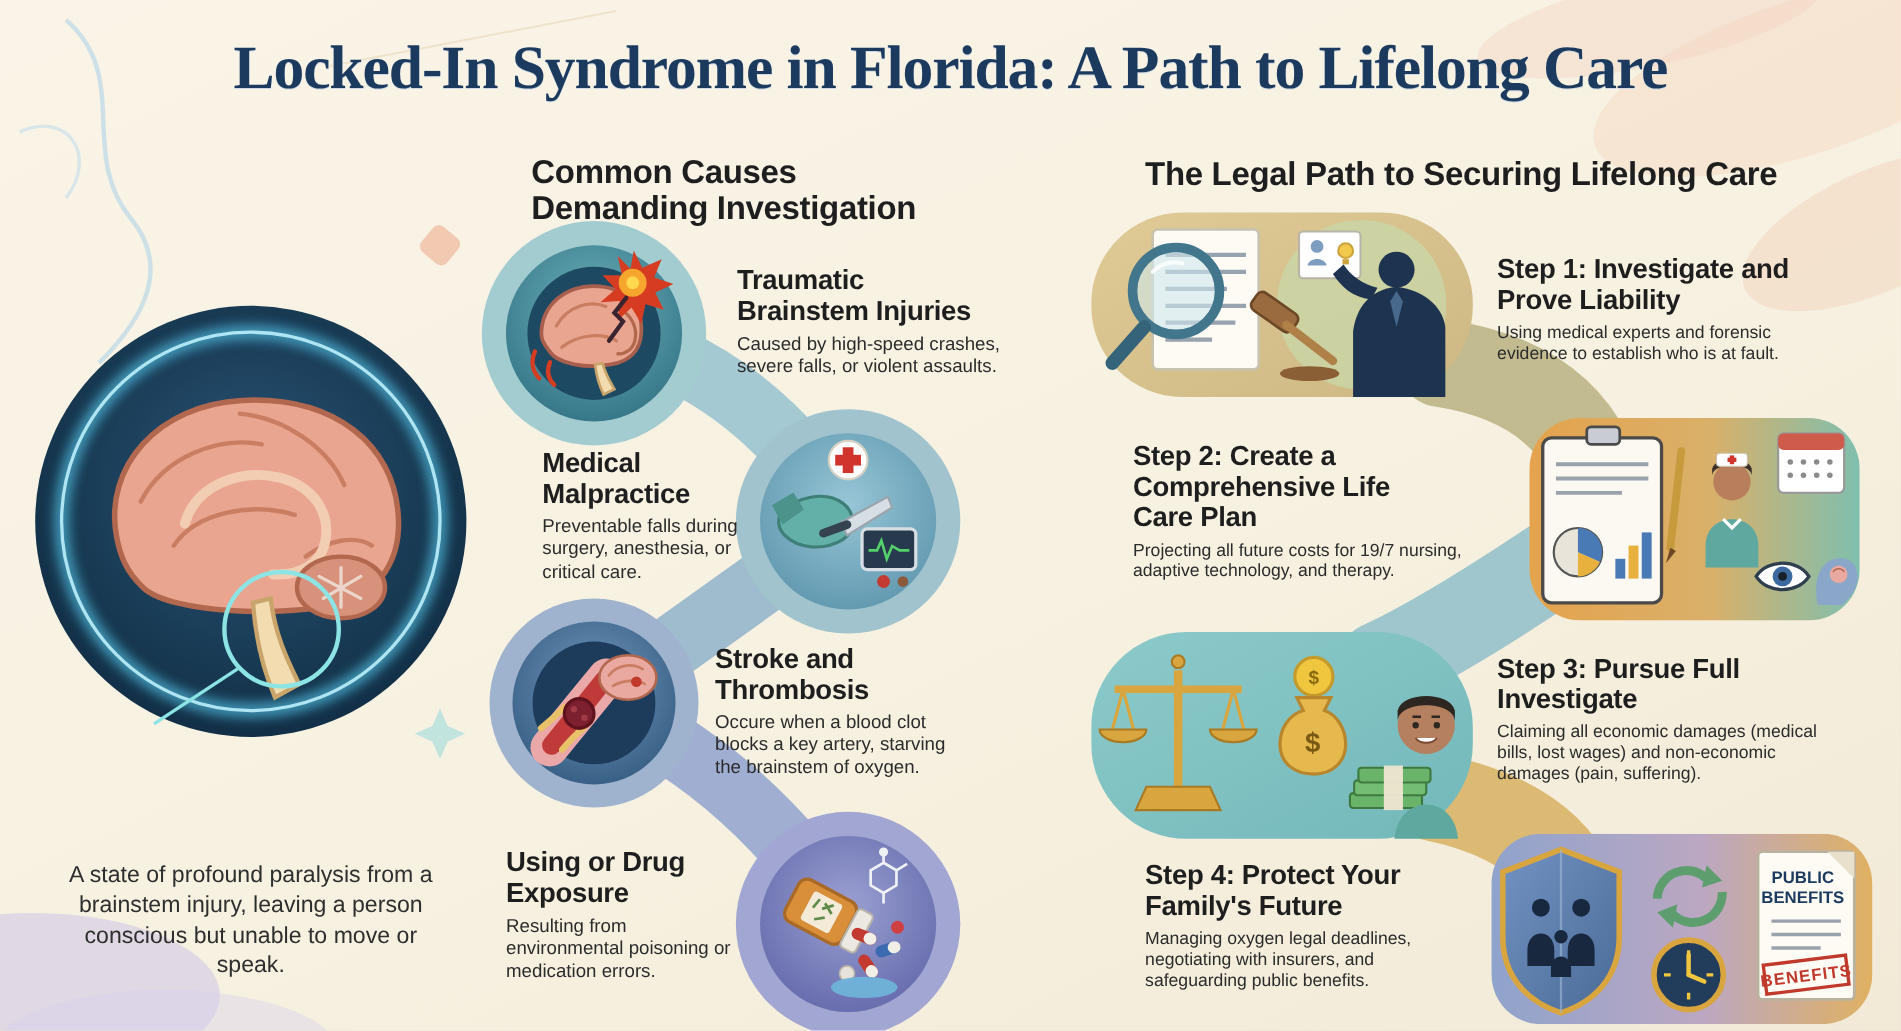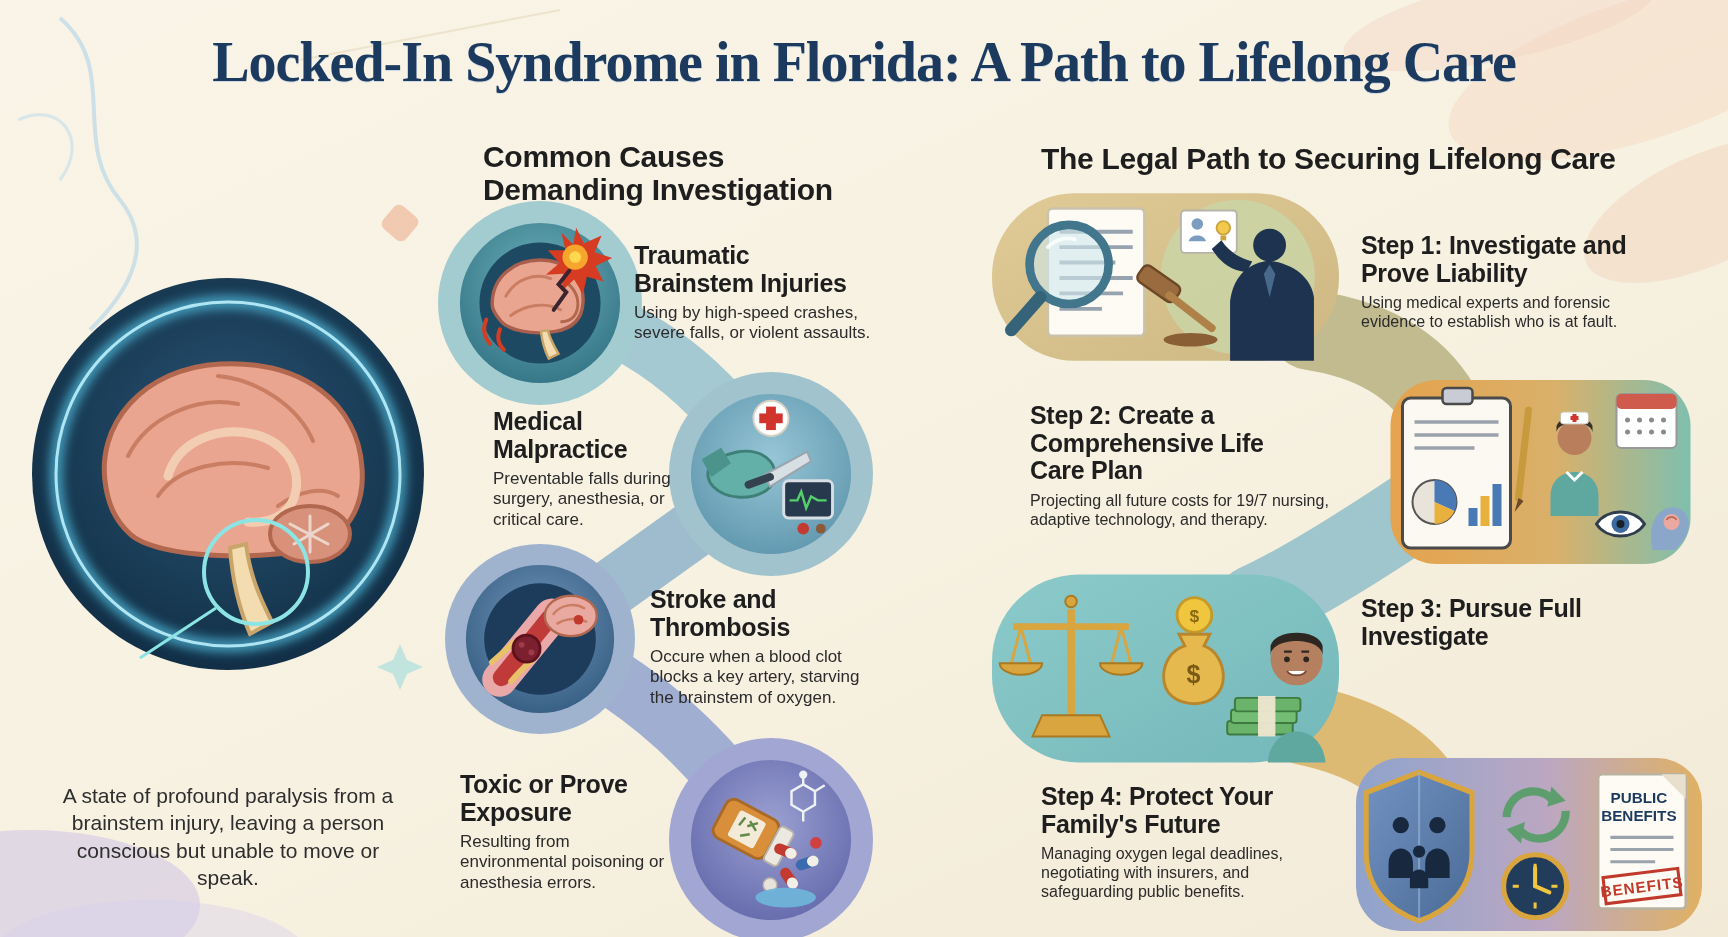--- a/index.html
+++ b/index.html
@@ -199,35 +199,35 @@
       <g transform="rotate(55 104 124)">
           <rect x="92" y="119" width="24" height="11" rx="5.5" fill="#c23a30"></rect>
           <rect x="104" y="119" width="12" height="11" rx="5.5" fill="#f2efe6"></rect>
         </g>
       <circle cx="84" cy="131" r="7" fill="#e8e3da" stroke="#b9b4a8" stroke-width="1.5"></circle>
       <circle cx="131" cy="88" r="6" fill="#d04040"></circle>
       <ellipse cx="100" cy="144" rx="31" ry="10" fill="#6fb3d9" opacity="0.95"></ellipse>
     </g>
   </svg>
 
-  <div class="abs" style="left:634px;top:242px;width:240px">
+  <div class="abs" style="left:670px;top:242px;width:240px">
     <div class="item-title">Traumatic Brainstem Injuries</div>
-    <div class="item-desc">Using by high-speed crashes, severe falls, or violent assaults.</div>
+    <div class="item-desc">Caused by high-speed crashes, severe falls, or violent assaults.</div>
   </div>
   <div class="abs" style="left:493px;top:408px;width:205px">
     <div class="item-title">Medical Malpractice</div>
     <div class="item-desc">Preventable falls during surgery, anesthesia, or critical care.</div>
   </div>
   <div class="abs" style="left:650px;top:586px;width:218px">
     <div class="item-title">Stroke and Thrombosis</div>
     <div class="item-desc">Occure when a blood clot blocks a key artery, starving the brainstem of oxygen.</div>
   </div>
   <div class="abs" style="left:460px;top:771px;width:220px">
-    <div class="item-title">Toxic or Prove Exposure</div>
-    <div class="item-desc">Resulting from environmental poisoning or anesthesia errors.</div>
+    <div class="item-title">Using or Drug Exposure</div>
+    <div class="item-desc">Resulting from environmental poisoning or medication errors.</div>
   </div>
 
   <div class="abs section-heading" style="left:1041px;top:142px;width:650px">The Legal Path to Securing Lifelong Care</div>
 
   <svg class="abs" style="left:960px;top:180px" width="768" height="757" viewBox="0 0 768 757">
     <path d="M350,150 Q450,165 485,235" fill="none" stroke="#c2bb90" stroke-width="80" stroke-linecap="round"></path>
     <path d="M455,330 Q350,400 295,425" fill="none" stroke="#9fc6cc" stroke-width="80" stroke-linecap="round"></path>
     <path d="M345,545 Q440,565 470,625" fill="none" stroke="#dcba74" stroke-width="80" stroke-linecap="round"></path>
   </svg>
 
@@ -428,19 +428,20 @@
   <div class="abs" style="left:1361px;top:232px;width:310px">
     <div class="item-title">Step 1: Investigate and Prove Liability</div>
     <div class="step-desc">Using medical experts and forensic evidence to establish who is at fault.</div>
   </div>
   <div class="abs" style="left:1030px;top:402px;width:305px">
     <div class="item-title" style="width:250px">Step 2: Create a Comprehensive Life Care Plan</div>
     <div class="step-desc">Projecting all future costs for 19/7 nursing, adaptive technology, and therapy.</div>
   </div>
   <div class="abs" style="left:1361px;top:595px;width:320px">
     <div class="item-title" style="width:260px">Step 3: Pursue Full Investigate</div>
+    <div class="step-desc">Claiming all economic damages (medical bills, lost wages) and non-economic damages (pain, suffering).</div>
   </div>
   <div class="abs" style="left:1041px;top:783px;width:290px">
     <div class="item-title" style="width:250px">Step 4: Protect Your Family's Future</div>
     <div class="step-desc">Managing oxygen legal deadlines, negotiating with insurers, and safeguarding public benefits.</div>
   </div>
 
 </div>
 
 </body></html>

